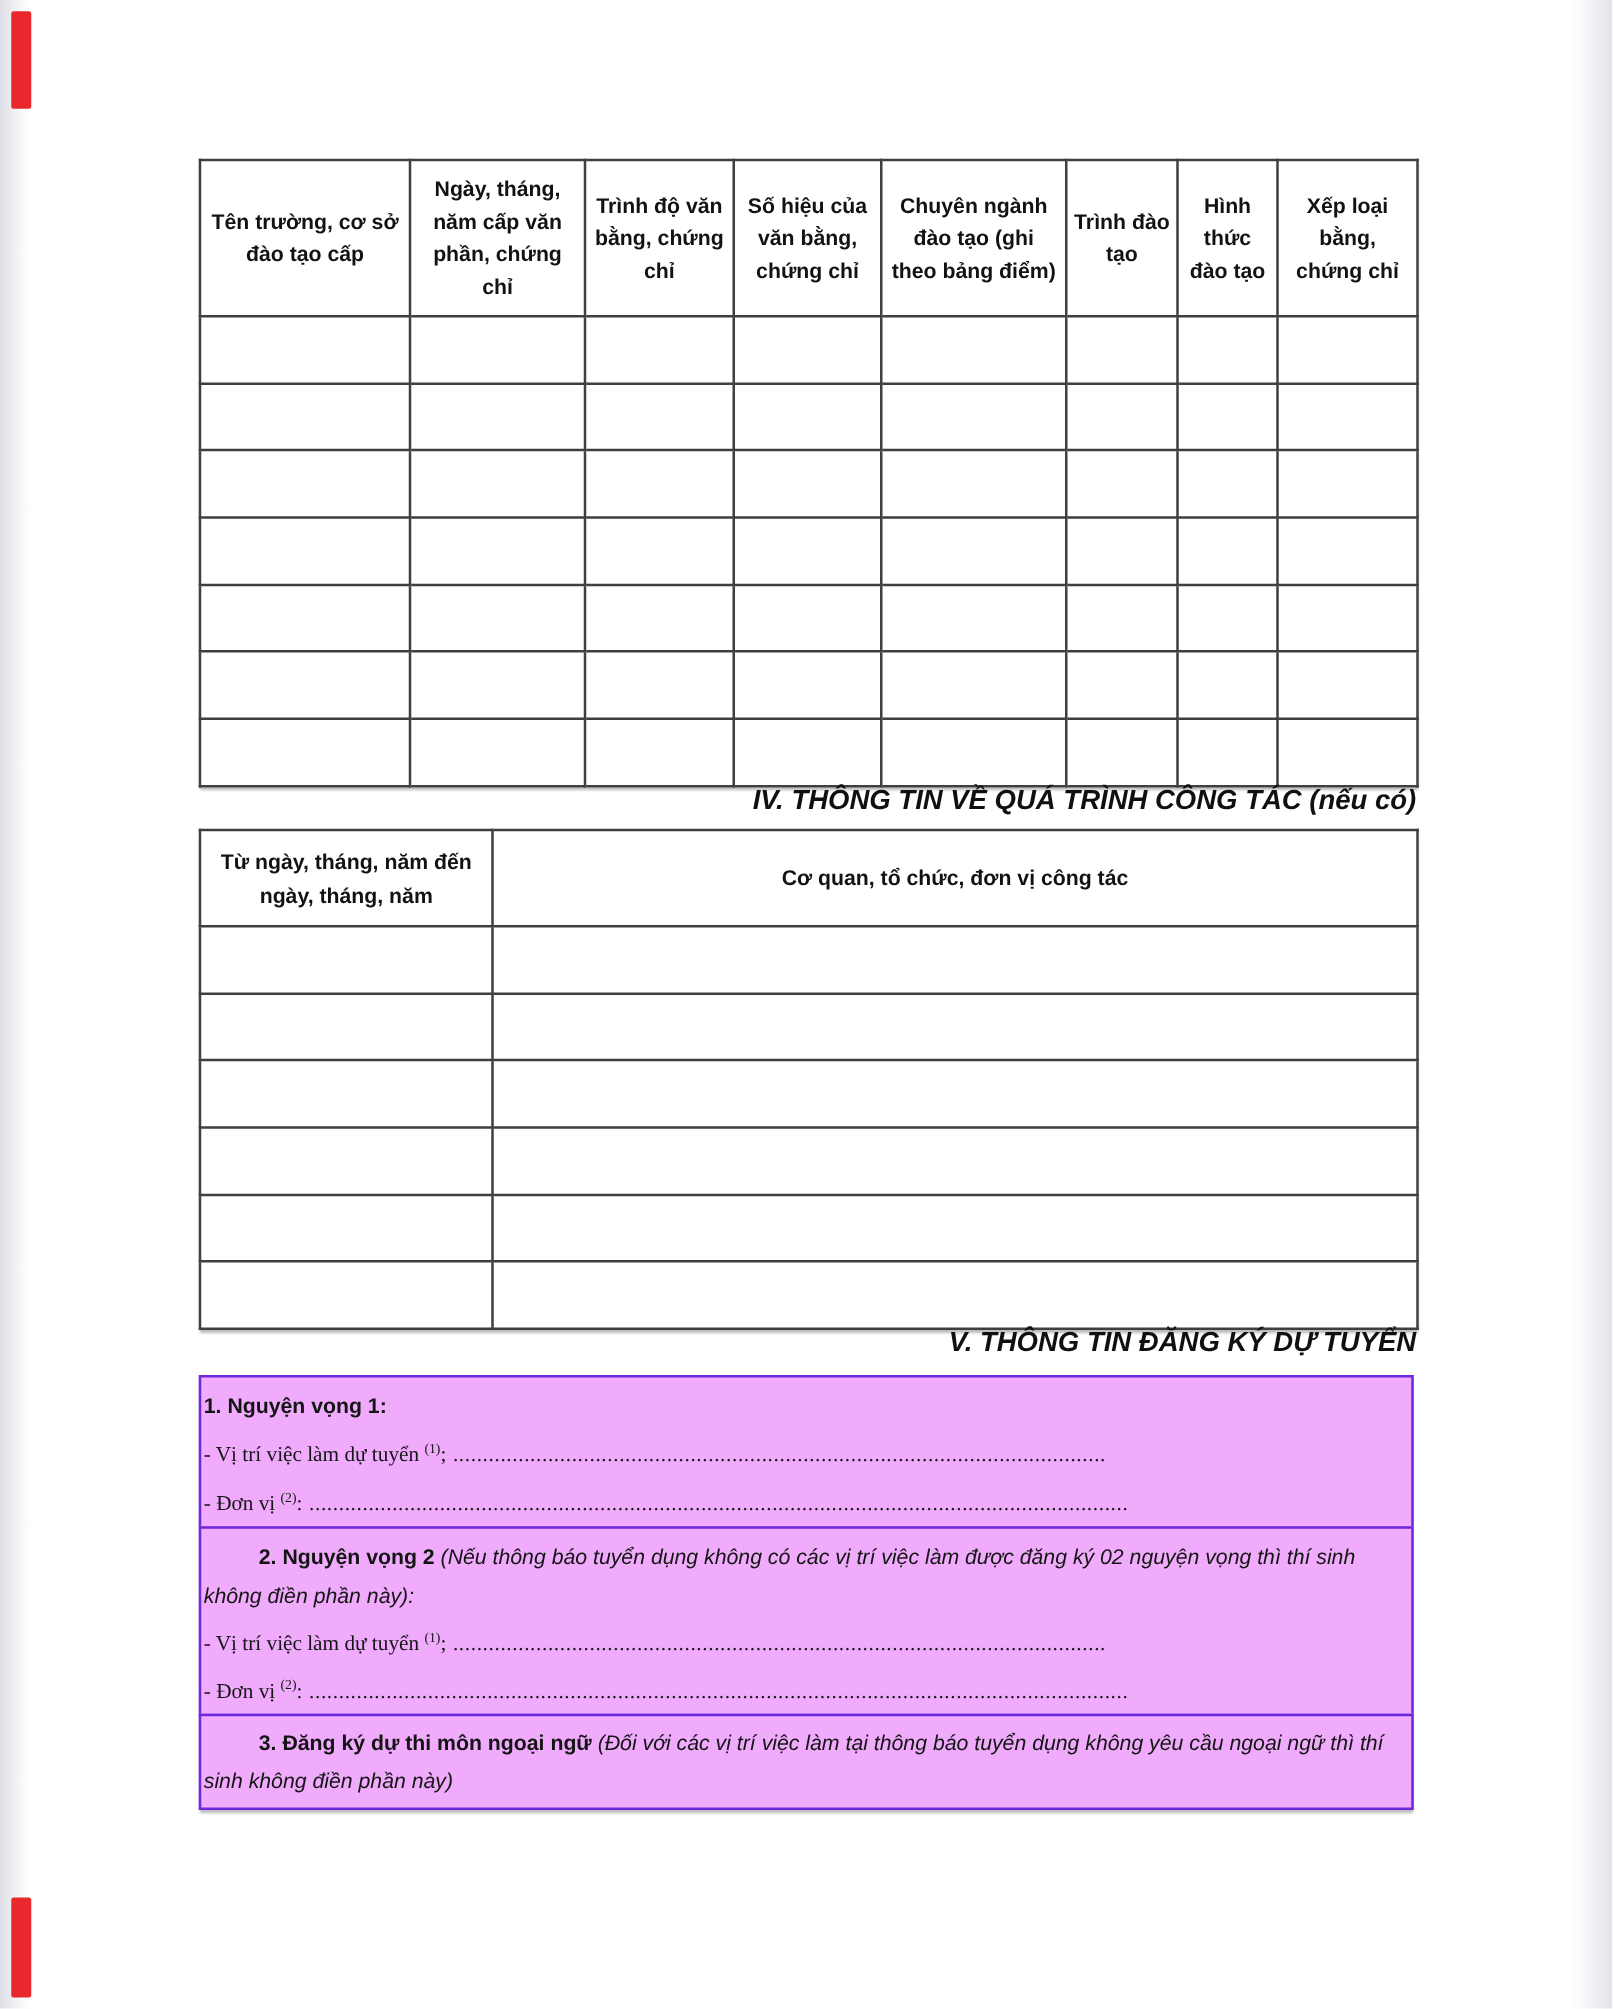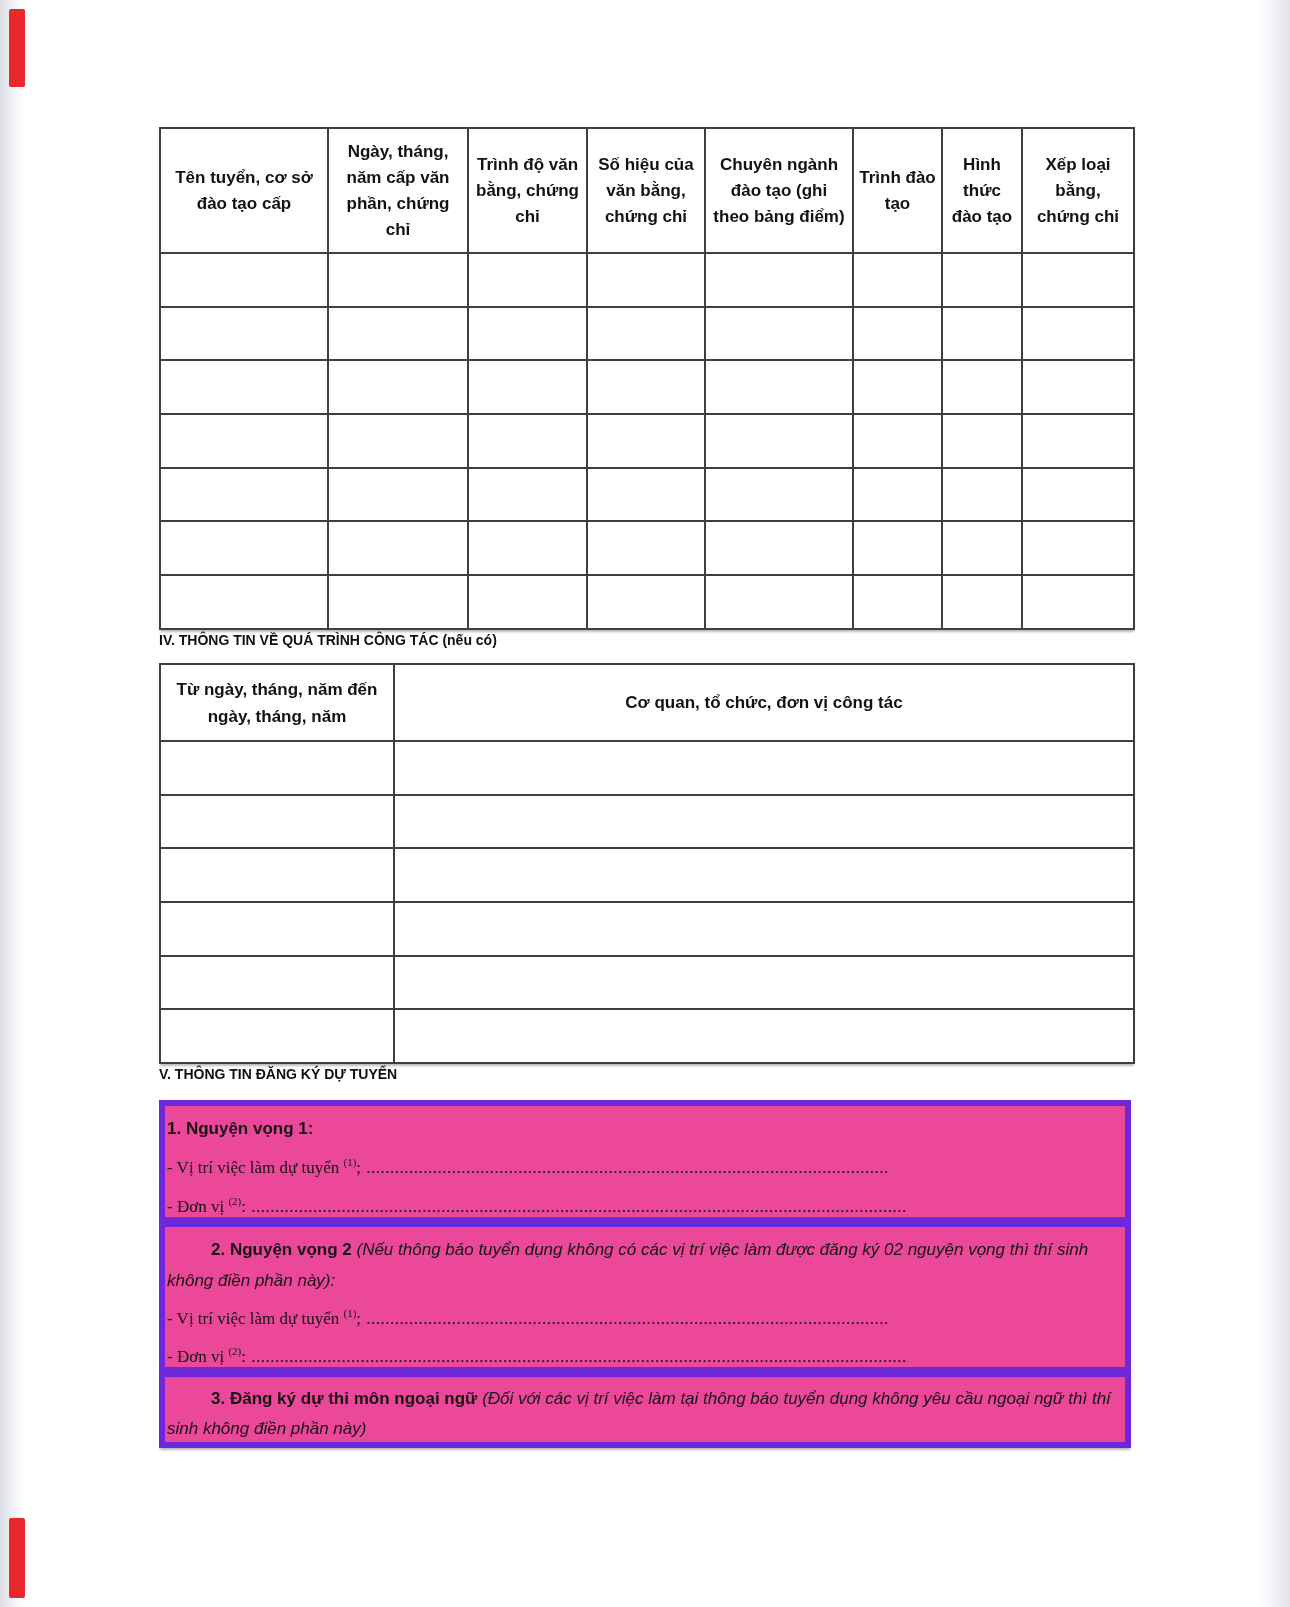--- a/index.html
+++ b/index.html
@@ -20,31 +20,31 @@
   table{border-collapse:collapse;table-layout:fixed;background:#fff;}
   th,td{border:2px solid #3f3f3f;}
   th{font-size:17px;font-weight:bold;text-align:center;vertical-align:middle;
      padding:3px 5px;color:#121212;}
   td{height:49.7px;}
 
   .edu-table{position:absolute;left:159px;top:127px;width:974px;
      box-shadow:0 3px 2px -1px rgba(60,60,60,.35);}
   .edu-table th{height:117px;line-height:26px;}
 
-  .sec-title{position:absolute;left:159px;width:974px;text-align:left;
-     font-size:14px;font-weight:bold;line-height:24px;color:#101010;}
+  .sec-title{position:absolute;left:159px;width:974px;text-align:right;
+     font-size:22px;font-weight:bold;line-height:24px;color:#101010;font-style:italic;}
   .iv-title{top:628px;}
   .v-title{top:1062px;}
 
   .work-table{position:absolute;left:159px;top:663px;width:974px;
      box-shadow:0 3px 2px -1px rgba(60,60,60,.35);}
   .work-table th{height:69px;line-height:27px;}
 
   .boxes{position:absolute;left:159px;top:1100px;width:972px;}
-  .vbox{box-sizing:border-box;width:972px;border:6px solid #6d28d9;background:#ec4899;
+  .vbox{box-sizing:border-box;width:972px;border:2px solid #6d28d9;background:#f0abfc;
      padding:6px 4px 0 2px;font-size:17px;color:#141414;}
   .vbox + .vbox{margin-top:-2px;}
   .vbox.b1{height:123px;}
   .vbox.b2{height:152px;}
   .vbox.b3{height:77px;box-shadow:0 3px 2px -1px rgba(60,60,60,.35);}
   .b-heading{font-weight:bold;line-height:26px;margin-top:4px;}
   .b-heading2{line-height:31px;margin-top:1px;}
   .b-heading2 b{font-style:normal;margin-left:44px;}
   .b-heading2 i, .b3-ital{font-style:italic;}
   .dotline{line-height:26px;margin-top:13px;white-space:nowrap;overflow:hidden;font-family:Liberation Serif, serif;}
@@ -67,21 +67,21 @@
         <col style="width:140px">
         <col style="width:119px">
         <col style="width:118px">
       <col style="width:148px">
         <col style="width:89px">
         <col style="width:80px">
         <col style="width:112px">
     </colgroup>
     <thead>
       <tr>
-        <th>Tên tuyển, cơ sở đào tạo cấp</th>
+        <th>Tên trường, cơ sở đào tạo cấp</th>
         <th>Ngày, tháng, năm cấp văn phần, chứng chỉ</th>
         <th>Trình độ văn bằng, chứng chỉ</th>
         <th>Số hiệu của văn bằng, chứng chỉ</th>
         <th>Chuyên ngành đào tạo (ghi theo bảng điểm)</th>
         <th>Trình đào tạo</th>
         <th>Hình thức đào tạo</th>
         <th>Xếp loại bằng, chứng chỉ</th>
       </tr>
     </thead>
     <tbody>

